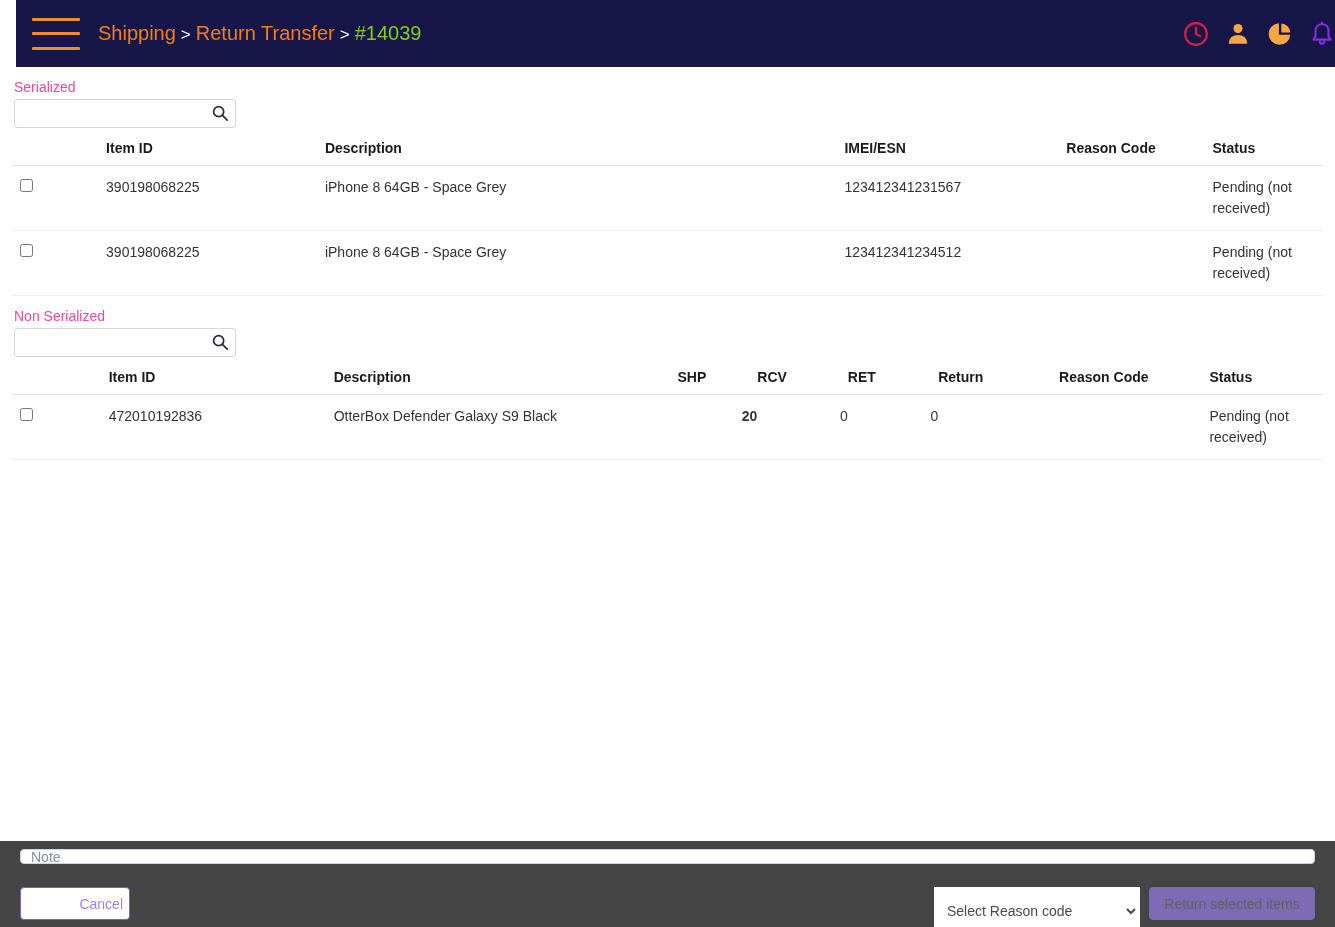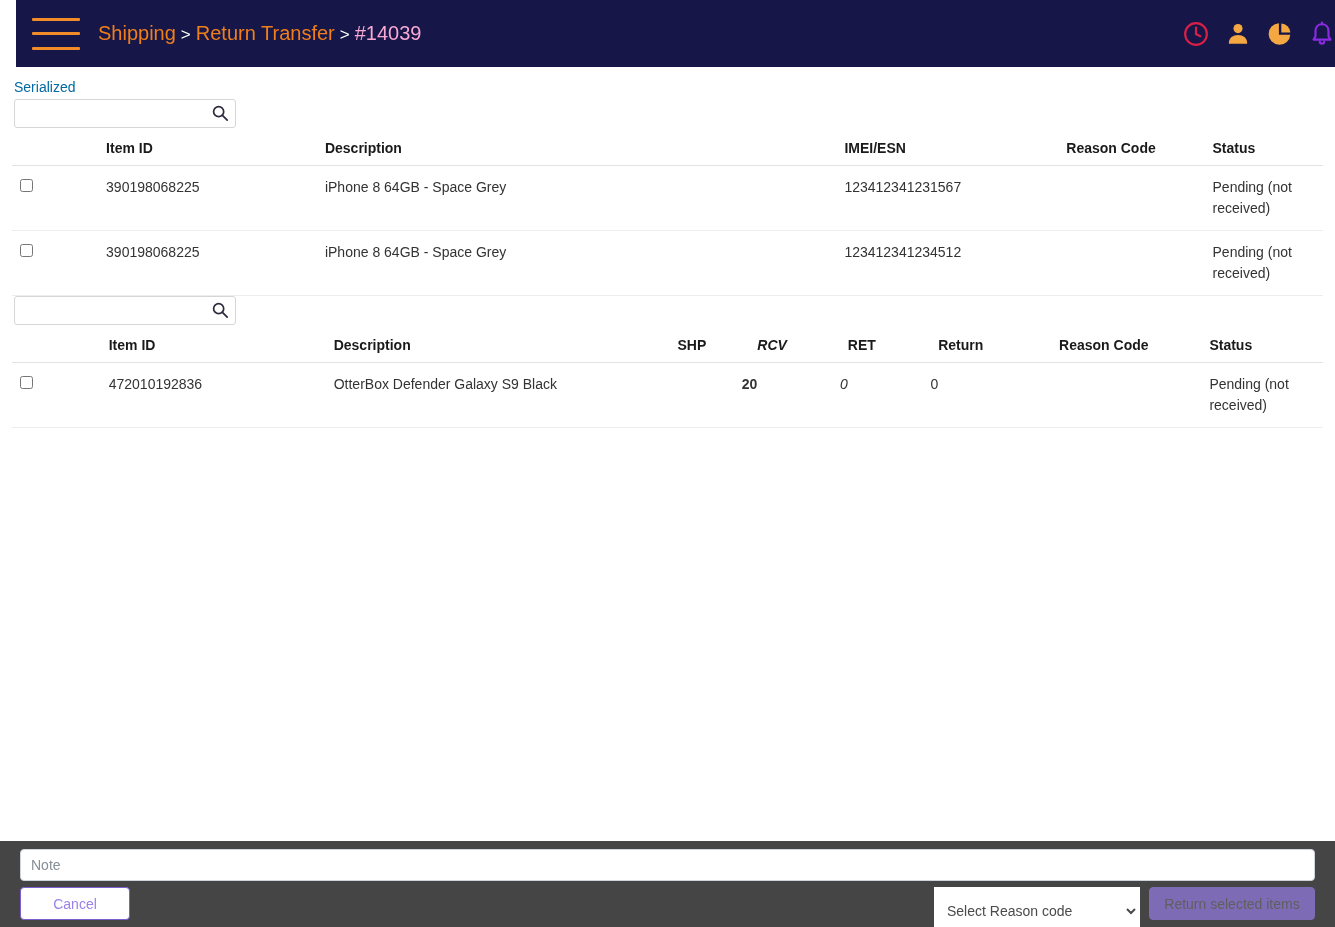--- a/index.html
+++ b/index.html
@@ -30,33 +30,33 @@
   }
   .breadcrumb {
     font-size: 20px; color: #ffffff;
     display: flex; align-items: baseline; gap: 0;
     white-space: nowrap;
   }
   .breadcrumb a {
     color: #f07e1a; text-decoration: none; cursor: pointer;
   }
   .breadcrumb .sep { color: #ffffff; margin: 0 5px; font-size: 17px; }
-  .breadcrumb .current { color: #f9a8d4; }
+  .breadcrumb .current { color: #84cc16; }
 
   .topbar-icons {
     position: absolute; right: 16px; top: 0; height: 67px;
     display: flex; align-items: center; gap: 16px;
   }
   .topbar-icons .ic { width: 26px; height: 28px; display: block; cursor: pointer; }
 
   
   .content { position: absolute; top: 67px; left: 0; width: 1335px; }
   .section { padding: 0; }
   .section-label {
-    font-size: 14px; color: #0369a1;
+    font-size: 14px; color: #ec4899;
     padding: 12px 0 4px 14px;
   }
   .search-wrap {
     position: relative; width: 222px; height: 29px;
     margin-left: 14px; margin-bottom: 12px;
   }
   .search-input {
     width: 222px; height: 29px;
     border: 1px solid #d6d6d6; border-radius: 3px;
     background: #fff; font-size: 13px;
@@ -95,52 +95,53 @@
   .c-desc-s { width: 508px; }
   .c-imei   { width: 217px; }
   .c-reason { width: 143px; }
   .c-status { width: auto; }
 
   
   .n-check  { width: 92px; padding-left: 8px !important; }
   .n-item   { width: 214px; }
   .n-desc   { width: 327px; }
   .n-shp    { width: 76px; text-align: right; padding-right: 0 !important; font-weight: bold; }
-  .n-rcv    { width: 86px; text-align: right; padding-right: 0 !important; font-style: italic; }
+  .n-rcv    { width: 86px; text-align: right; padding-right: 0 !important; }
   .n-ret    { width: 86px; text-align: right; padding-right: 0 !important; }
   .n-return { width: 115px; text-align: right; padding-right: 0 !important; }
   .n-reason { width: 143px; }
   .n-status { width: auto; }
 
   .chk { width: 13px; height: 13px; margin: 2px 0 0 0; cursor: pointer; }
   .status-cell { width: 108px; }
 
   
   .footer {
     position: absolute; left: 0; bottom: 0;
     width: 1335px; height: 86px;
     background: #454545;
   }
   .note-input {
     position: absolute; left: 20px; top: 8px;
-    width: 1295px; height: 32px;
+    width: 1295px; height: 15px;
     border: 1px solid #ced4da; border-radius: 4px;
     background: #fff; font-size: 14px;
     padding: 4px 10px; color: #495057;
     font-family: "Liberation Sans", sans-serif;
     outline: none;
   }
   .note-input::placeholder { color: #868e96; }
   .cancel-btn {
     position: absolute; left: 20px; top: 46px;
     width: 110px; height: 33px;
     background: #ffffff; border: 1px solid #7d5fd0;
     border-radius: 4px; color: #9b82e8;
     font-size: 14px; cursor: pointer;
     font-family: "Liberation Sans", sans-serif;
+    text-align: right;
   }
   .reason-select {
     position: absolute; right: 195px; top: 46px;
     width: 206px; height: 48px;
     border: 1px solid #ffffff; border-radius: 0;
     background: #ffffff; color: #4a4a4a;
     font-size: 14px; padding: 3px 8px;
     font-family: "Liberation Sans", sans-serif;
     cursor: pointer;
   }
@@ -235,20 +236,21 @@
           <td class="c-desc-s">iPhone 8 64GB - Space Grey</td>
           <td class="c-imei">123412341234512</td>
           <td class="c-reason"></td>
           <td class="c-status status-cell">Pending (not received)</td>
         </tr>
       </tbody>
     </table>
   </div>
 
   <div class="section">
+    <div class="section-label">Non Serialized</div>
 
     <div class="search-wrap">
       <input class="search-input" type="text" placeholder="" style="">
       <svg class="search-icon" viewBox="0 0 20 20">
         <circle cx="8.5" cy="8.5" r="5.6" fill="none" stroke="#2b2b3d" stroke-width="1.9"></circle>
         <line x1="12.7" y1="12.7" x2="18" y2="18" stroke="#2b2b3d" stroke-width="1.9" stroke-linecap="round"></line>
       </svg>
     </div>
 
     <table class="grid">

